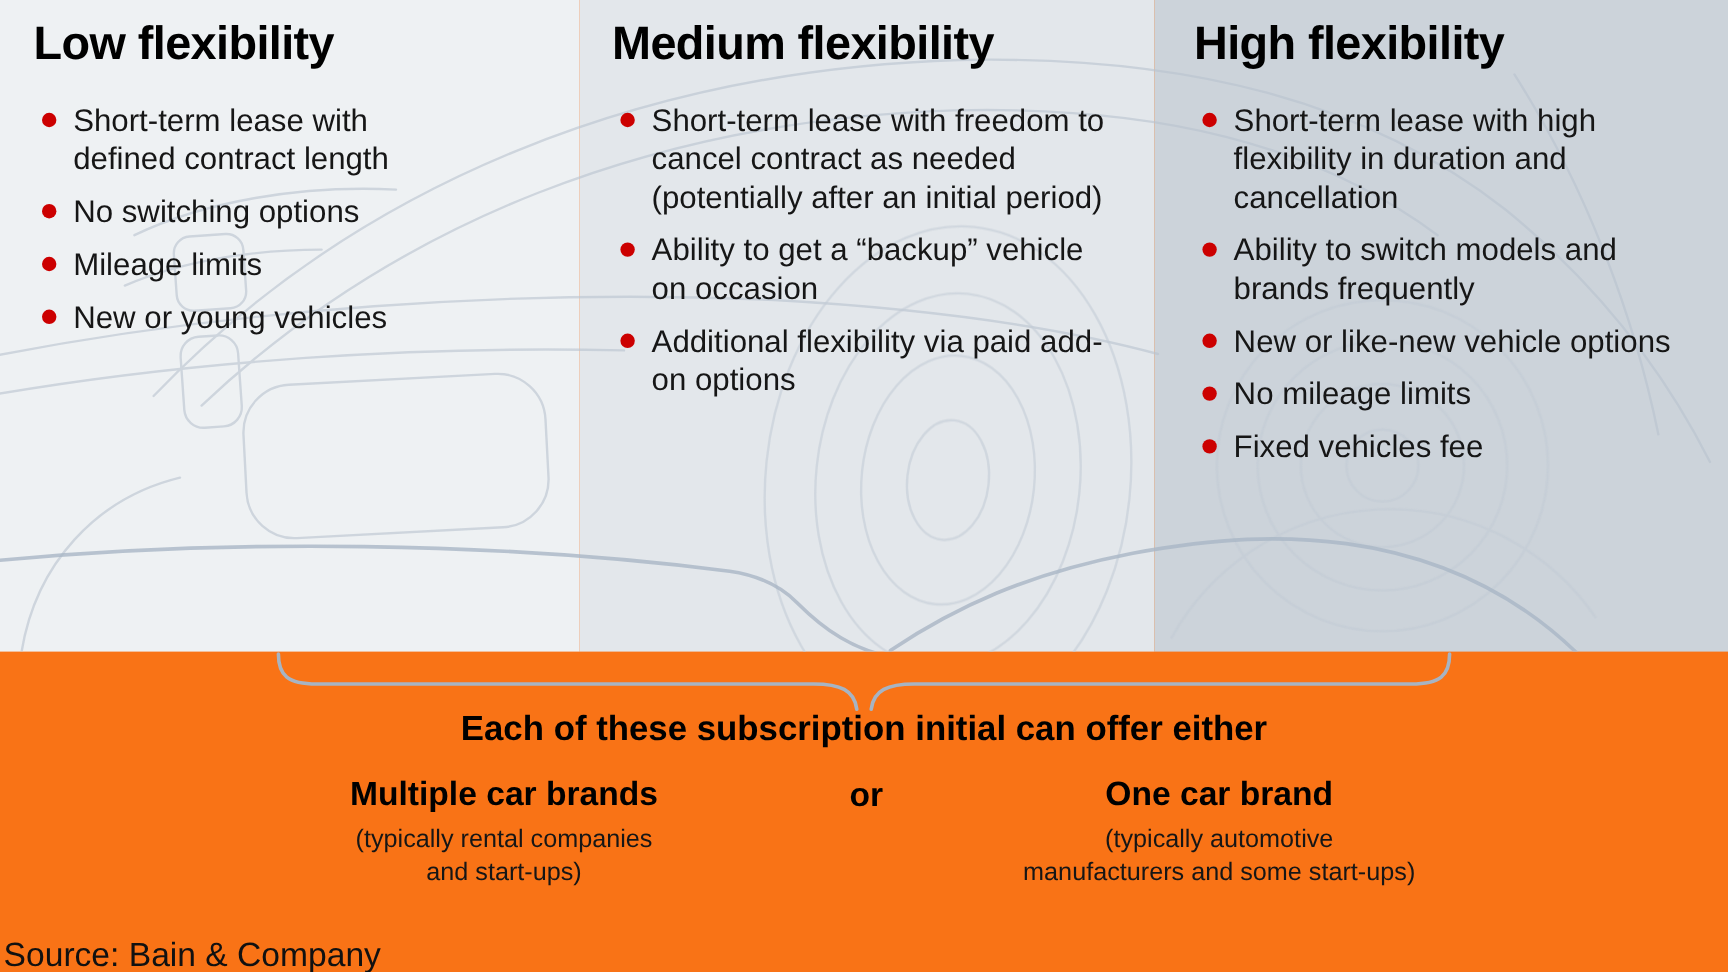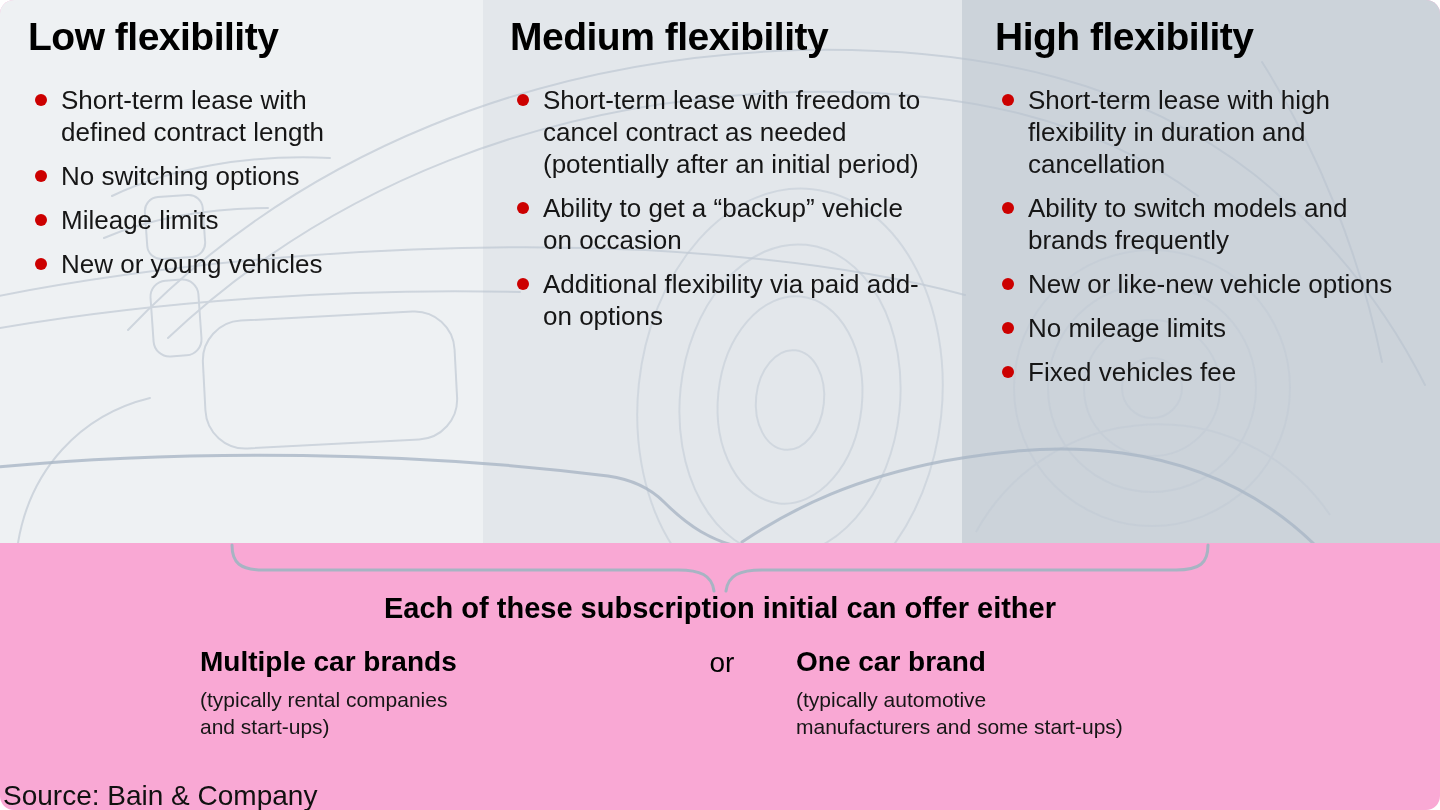--- a/index.html
+++ b/index.html
@@ -1,21 +1,20 @@
 <!DOCTYPE html>
 <html style="--red: #cc0000; --col1-bg: #eef1f3; --col2-bg: #e3e7eb; --col3-bg: #ccd3da;"><head>
 <meta charset="utf-8">
 <style>
   html,body { margin:0; padding:0; background:#ffffff; }
   .slide {
     position:relative; width:1440px; height:810px; overflow:hidden;
-    background:#f9a8d4;
+    background:#f97316;
     font-family:"Liberation Sans","DejaVu Sans",sans-serif;
     color:#161616;
-    border-radius:14px;
   }
   
   .bands { position:absolute; left:0; top:0; width:1440px; height:543px; display:flex; }
   .band { height:543px; }
   .band.c1 { width:483px; background:var(--col1-bg,#eef1f3); }
   .band.c2 { width:479px; background:var(--col2-bg,#e3e7eb); }
   .band.c3 { width:478px; background:var(--col3-bg,#ccd3da); }
   .sketch { position:absolute; left:0; top:0; width:1440px; height:543px; pointer-events:none; }
   
   .cols { position:absolute; left:0; top:0; width:1440px; height:543px; }
@@ -37,25 +36,25 @@
     position:absolute; left:0; top:10px; width:12px; height:12px; border-radius:50%;
     background:var(--red,#cc0000);
   }
   
   .brace { position:absolute; left:218px; top:543px; width:1004px; height:52px; }
   
   .either {
     position:absolute; left:0; top:591px; width:1440px; text-align:center;
     font-size:29px; line-height:34px; font-weight:bold; color:#000;
   }
-  .opt { position:absolute; }
+  .opt { position:absolute; text-align:center; }
   .opt-left  { left:200px; top:645px; width:440px; }
   .opt-right { left:796px; top:645px; width:440px; }
   .opt-or    { position:absolute; left:692px; top:646px; width:60px; text-align:center;
-               font-size:28px; line-height:34px; font-weight:normal; color:#000; }
+               font-size:28px; line-height:34px; font-weight:bold; color:#000; }
   .opt h3 { margin:0; font-size:28px; line-height:34px; font-weight:bold; color:#000; }
   .opt .sub { margin-top:7px; font-size:21px; line-height:27px; color:#161616; white-space:pre-line; }
   
   .source { position:absolute; left:3px; top:784px; font-size:28px; line-height:24px; color:#111; }
 </style>
 </head>
 <body>
 
 <div class="slide">
 

